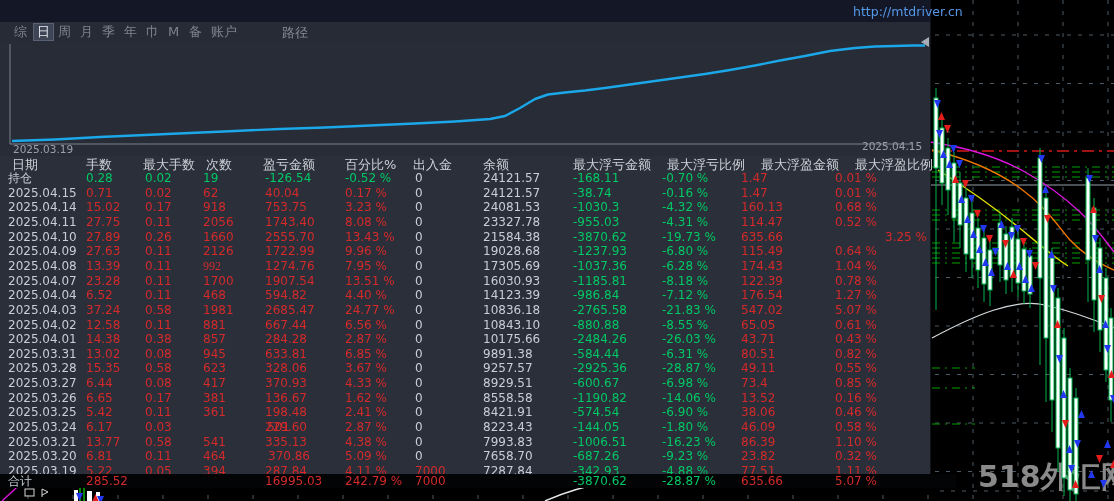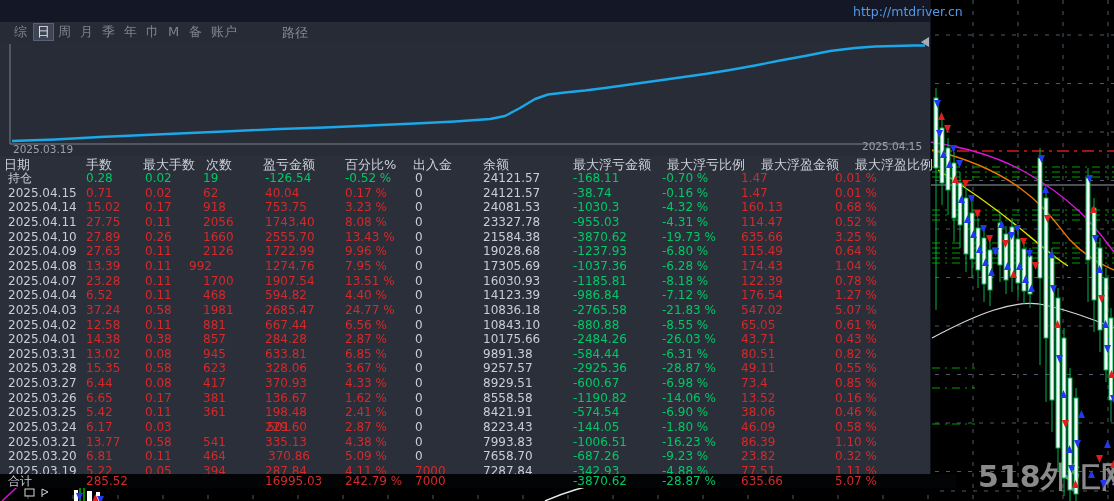--- a/index.html
+++ b/index.html
@@ -364,41 +364,41 @@
         <span class="c-r" style="left: 86px;">27.89</span>
         <span class="c-r" style="left: 145px;">0.26</span>
         <span class="c-r" style="left: 203px;">1660</span>
         <span class="c-r" style="left: 265px;">2555.70</span>
         <span class="c-r" style="left: 345px;">13.43 %</span>
         <span class="c-w" style="left: 415px;">0</span>
         <span class="c-w" style="left: 483px;">21584.38</span>
         <span class="c-g" style="left: 573px;">-3870.62</span>
         <span class="c-g" style="left: 662px;">-19.73 %</span>
         <span class="c-r" style="left: 741px;">635.66</span>
-        <span class="c-r" style="left: 835px;">3.25 %</span>
+        <span class="c-r" style="left: 885px;">3.25 %</span>
       </div>
       <div class="trow" style="top: 244.25px;">
         <span class="c-w" style="left: 8px;">2025.04.09</span>
         <span class="c-r" style="left: 86px;">27.63</span>
         <span class="c-r" style="left: 145px;">0.11</span>
         <span class="c-r" style="left: 203px;">2126</span>
         <span class="c-r" style="left: 265px;">1722.99</span>
         <span class="c-r" style="left: 345px;">9.96 %</span>
         <span class="c-w" style="left: 415px;">0</span>
         <span class="c-w" style="left: 483px;">19028.68</span>
         <span class="c-g" style="left: 573px;">-1237.93</span>
         <span class="c-g" style="left: 662px;">-6.80 %</span>
         <span class="c-r" style="left: 741px;">115.49</span>
         <span class="c-r" style="left: 835px;">0.64 %</span>
       </div>
       <div class="trow" style="top: 258.9px;">
         <span class="c-w" style="left: 8px;">2025.04.08</span>
         <span class="c-r" style="left: 86px;">13.39</span>
         <span class="c-r" style="left: 145px;">0.11</span>
-        <span class="c-r" style="left: 189px;">992</span>
+        <span class="c-r" style="left: 203px; font-family: Liberation Serif, serif;">992</span>
         <span class="c-r" style="left: 265px;">1274.76</span>
         <span class="c-r" style="left: 345px;">7.95 %</span>
         <span class="c-w" style="left: 415px;">0</span>
         <span class="c-w" style="left: 483px;">17305.69</span>
         <span class="c-g" style="left: 573px;">-1037.36</span>
         <span class="c-g" style="left: 662px;">-6.28 %</span>
         <span class="c-r" style="left: 741px;">174.43</span>
         <span class="c-r" style="left: 835px;">1.04 %</span>
       </div>
       <div class="trow" style="top: 273.55px;">
@@ -604,21 +604,21 @@
         <span class="c-r" style="left: 345px;">242.79 %</span>
         <span class="c-r" style="left: 415px;">7000</span>
         <span class="c-g" style="left: 573px;">-3870.62</span>
         <span class="c-g" style="left: 662px;">-28.87 %</span>
         <span class="c-r" style="left: 741px;">635.66</span>
         <span class="c-r" style="left: 835px;">5.07 %</span>
       </div>
     </div>
 
   <div class="collapse-tri"></div>
-<span class="th" style="left: 4px; text-align: center;">日期</span>
+<span class="th" style="left: 12px; text-align: center;">日期</span>
     <span class="th" style="left: 86px;">手数</span>
     <span class="th" style="left: 143px;">最大手数</span>
     <span class="th" style="left: 206px;">次数</span>
     <span class="th" style="left: 263px;">盈亏金额</span>
     <span class="th" style="left: 345px;">百分比%</span>
     <span class="th" style="left: 413px;">出入金</span>
     <span class="th" style="left: 483px;">余额</span>
     <span class="th" style="left: 573px;">最大浮亏金额</span>
     <span class="th" style="left: 667px;">最大浮亏比例</span>
     <span class="th" style="left: 761px;">最大浮盈金额</span>

